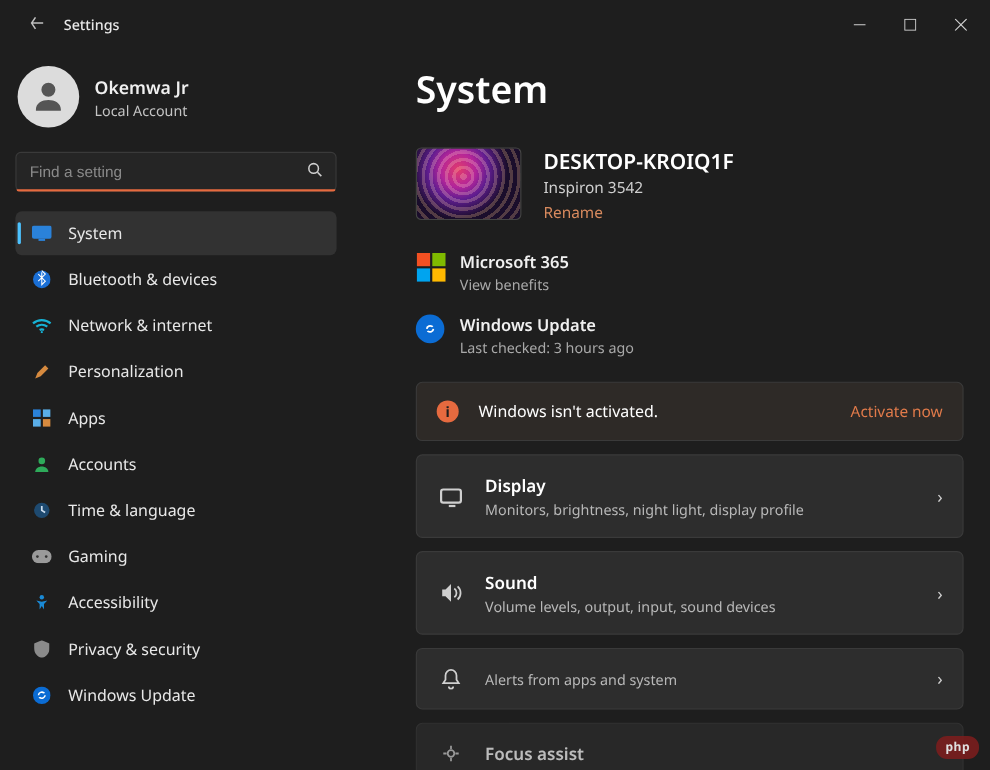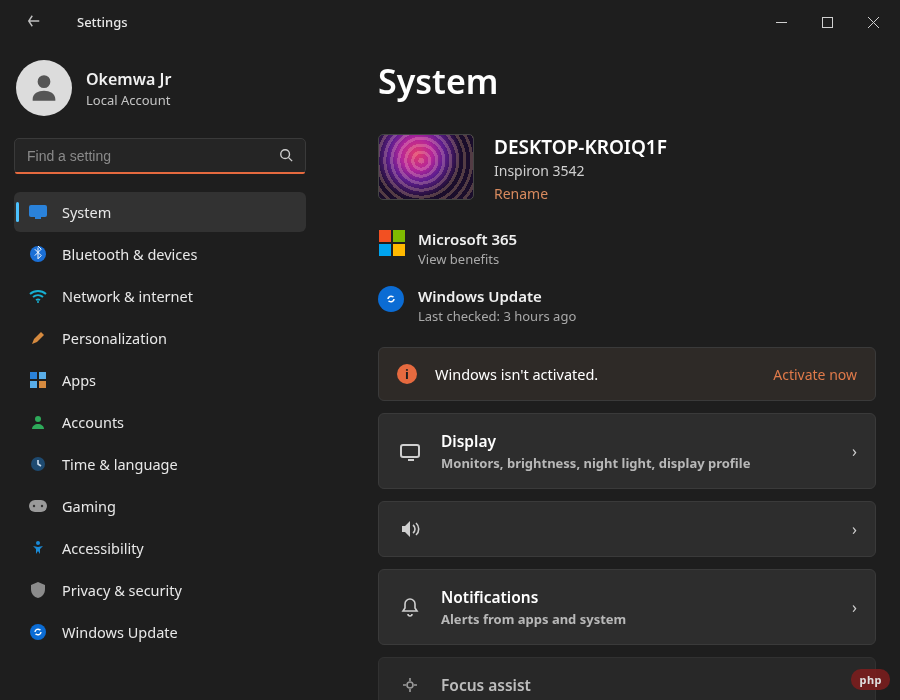--- a/index.html
+++ b/index.html
@@ -11,21 +11,20 @@
     font-size: 14px;
     overflow: hidden;
     position: relative;
   }
   
   .titlebar {
     height: 44px;
     display: flex;
     align-items: center;
     padding: 0 4px 0 20px;
-    gap: 19px;
   }
   .titlebar .back { width:28px; text-align:center; color:#b8b8b8; font-size:16px; }
   .titlebar .title { margin-left:10px; font-size:13px; color:#e8e8e8; font-weight:500;}
   .win-controls { margin-left:auto; display:flex; }
   .win-btn { width:46px; height:32px; display:flex; align-items:center; justify-content:center; color:#d0d0d0;}
   .win-btn svg { width:11px; height:11px; }
   
   .layout { display:flex; height: calc(700px - 44px); gap: 28px; }
   .sidebar { width: 320px; padding: 10px 14px 0 14px; }
   .main { flex:1; padding: 8px 24px 0 30px; overflow:hidden; }
@@ -107,21 +106,21 @@
     display:flex; align-items:center; gap:18px;
   }
   .card.alert { background:#2e2a27;}
   .card .left-icon{ width:26px; display:flex; align-items:center; justify-content:center; color:#cfcfcf; font-size:18px;}
   .card .info-icon{
     width:20px;height:20px;border-radius:50%;
     background:#e66a3f;color:#1e1e1e;font-weight:700;
     display:flex;align-items:center;justify-content:center;font-size:13px;
   }
   .card .body .t { font-size:15.5px; font-weight:600; color:#fff;}
-  .card .body .s { font-size:13px; color:#b8b8b8; margin-top:2px;font-weight:bold;}
+  .card .body .s { font-size:13px; color:#b8b8b8; margin-top:2px;}
   .card .chev { margin-left:auto; color:#cfcfcf; font-size:16px;}
   .card .link { margin-left:auto; color:#e07a4a; font-size:14px;}
   
   .ms-tiles{display:grid;grid-template-columns:12px 12px;grid-template-rows:12px 12px;gap:2px;}
   .ms-tiles span:nth-child(1){background:#f25022;} .ms-tiles span:nth-child(2){background:#7fba00;}
   .ms-tiles span:nth-child(3){background:#00a4ef;} .ms-tiles span:nth-child(4){background:#ffb900;}
   .onedrive-cloud{width:26px;height:16px;background:#0b6cd4;border-radius:10px;position:relative;}
   .onedrive-cloud::before{content:"";position:absolute;top:-6px;left:5px;width:14px;height:14px;border-radius:50%;background:#0b6cd4;}
   .onedrive-cloud::after{content:"";position:absolute;top:-3px;left:14px;width:10px;height:10px;border-radius:50%;background:#1691ea;}
   .monitor-shape{width:20px;height:14px;border:2px solid #cfcfcf;border-radius:3px;position:relative;}
@@ -353,31 +352,34 @@
       <div class="chev">›</div>
     </div>
 
     <div class="card">
       <div class="left-icon">
         <svg width="22" height="18" viewBox="0 0 22 18" fill="none" stroke="#cfcfcf" stroke-width="1.6">
             <path d="M3 6h3l5-5v16l-5-5H3z" fill="#cfcfcf" stroke="none"></path>
             <path d="M14 5a5 5 0 0 1 0 8M17 3a8 8 0 0 1 0 12"></path>
           </svg>
       </div>
+      <div class="body">
+        <div class="t">Sound</div>
+        <div class="s">Volume levels, output, input, sound devices</div>
+      </div>
       <div class="chev">›</div>
     </div>
 
     <div class="card">
       <div class="left-icon">
         <svg width="18" height="20" viewBox="0 0 18 20" fill="none" stroke="#cfcfcf" stroke-width="1.6">
             <path d="M9 2a5 5 0 0 1 5 5v4l2 3H2l2-3V7a5 5 0 0 1 5-5zM7 17a2 2 0 0 0 4 0"></path>
           </svg>
       </div>
       <div class="body">
-        <div class="t">Notifications</div>
         <div class="s">Alerts from apps and system</div>
       </div>
       <div class="chev">›</div>
     </div>
 
     <div class="card" style="opacity:0.7">
       <div class="left-icon">
         <svg width="18" height="18" viewBox="0 0 18 18" fill="none" stroke="#cfcfcf" stroke-width="1.6">
             <circle cx="9" cy="9" r="3"></circle>
             <path d="M9 2v3M9 13v3M2 9h3M13 9h3"></path>

